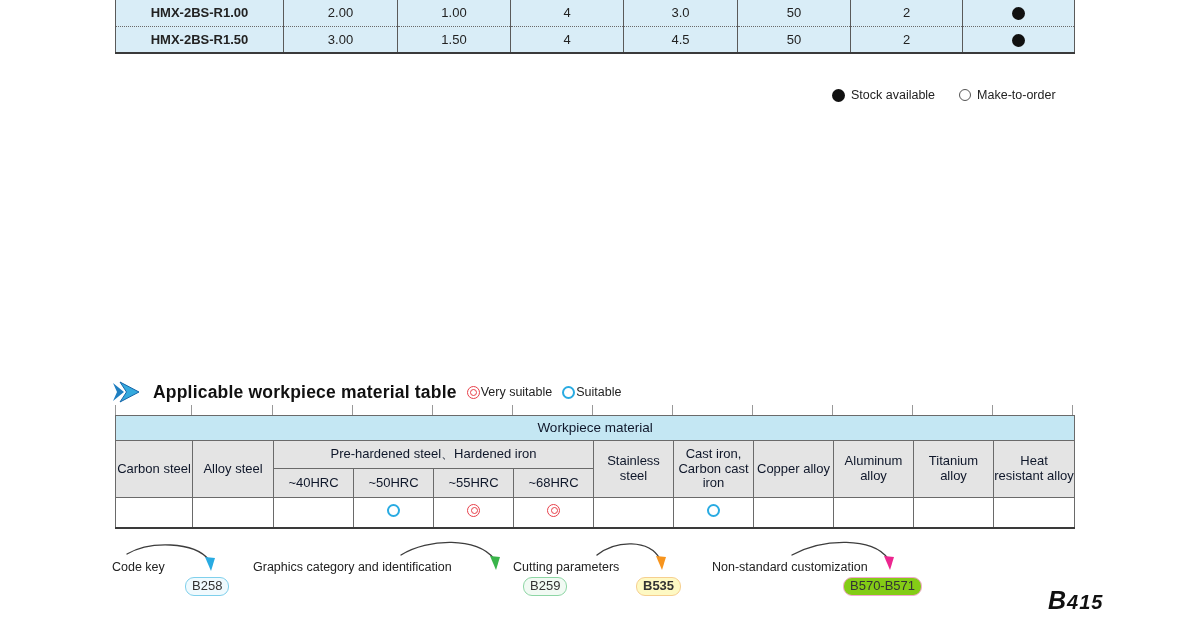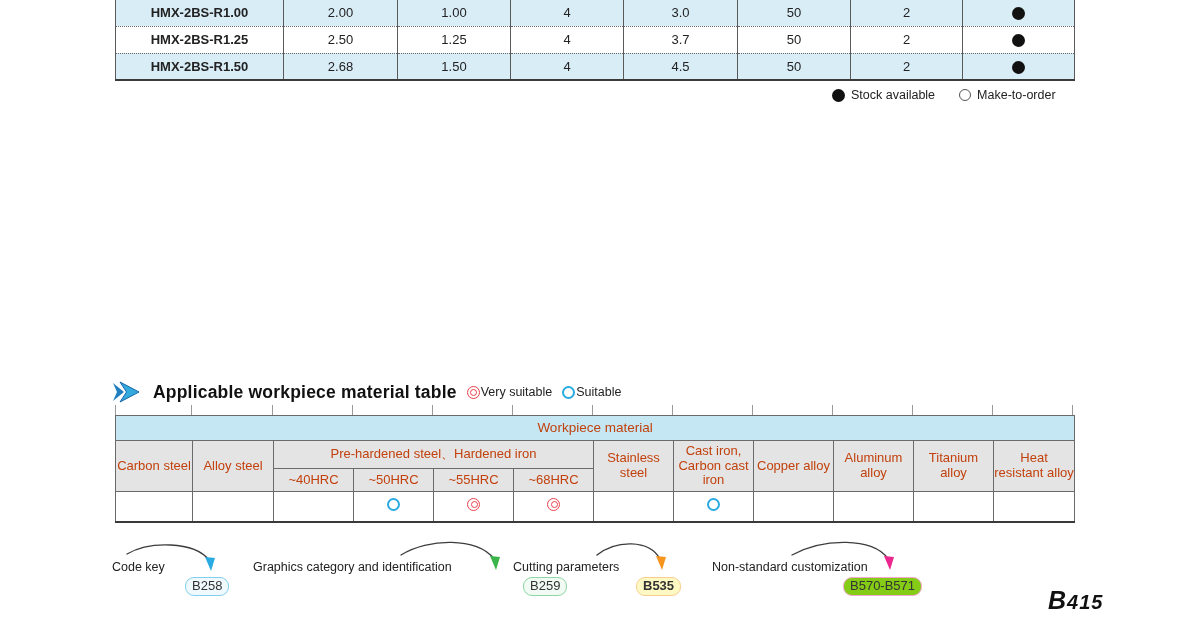--- a/index.html
+++ b/index.html
@@ -33,25 +33,25 @@
   .sym-suit { width:13px; height:13px; border:2px solid #29abe2; border-radius:50%; }
   .suit-legend .sym { margin-right:1px; }
 
   
   #stub-row { position:absolute; left:115px; top:405px; height:10px; display:flex; }
   #stub-row div { border-right:1px solid #999; height:10px; }
   #stub-row div:first-child { border-left:1px solid #999; }
 
   #wp-table { position:absolute; left:115px; top:415px; border-collapse:collapse; table-layout:fixed; width:959px;
     border:1px solid #5a5a5a; border-bottom:2px solid #3a3a3a; }
-  #wp-table th, #wp-table td { border:1px solid #6a6a6a; font-weight:normal; text-align:center; vertical-align:middle; font-size:13px; line-height:1.12; color:#c2410c; }
+  #wp-table th, #wp-table td { border:1px solid #6a6a6a; font-weight:normal; text-align:center; vertical-align:middle; font-size:13px; line-height:1.12; color:#0f172a; }
   #wp-table .t-title { background:#c4e7f3; height:25px; font-size:13.5px; }
   #wp-table .t-head { background:#e4e4e4; }
   #wp-table tr.group-row th { height:28px; }
-  #wp-table tr.hrc-row th { height:23px; }
+  #wp-table tr.hrc-row th { height:29px; }
   #wp-table tr.rating-row td { height:30px; background:#fff; }
   [data-rating="suitable"] { width:13px; height:13px; border:2px solid #29abe2; border-radius:50%; }
   [data-rating="very-suitable"] { width:13px; height:13px; border:1.5px solid #e8404a; border-radius:50%; }
   [data-rating="very-suitable"]::after { content:""; position:absolute; top:2.5px; left:2.5px; width:5px; height:5px; border:1.5px solid #e8404a; border-radius:50%; }
 
   
   .ref-label { position:absolute; top:560px; font-size:12.5px; color:#222; white-space:nowrap; }
   .badge { position:absolute; top:577px; height:19px; line-height:16px; padding:0 6px; border-radius:9px; font-size:13px; color:#333; white-space:nowrap; }
   .badge-b258 { border:1.4px solid #7fd0ec; background:#f0fafe; }
   .badge-b259 { border:1.4px solid #8ed6a5; background:#f1faf3; }
@@ -84,33 +84,23 @@
         <tr class="alt">
       <td>HMX-2BS-R1.00</td>
       <td>2.00</td>
       <td>1.00</td>
       <td>4</td>
       <td>3.0</td>
       <td>50</td>
       <td>2</td>
       <td><span class="dot-filled"></span></td>
     </tr>
-    <tr>
-      <td>HMX-2BS-R1.25</td>
-      <td>2.50</td>
-      <td>1.25</td>
-      <td>4</td>
-      <td>3.7</td>
-      <td>50</td>
-      <td>2</td>
-      <td><span class="dot-filled"></span></td>
-    </tr>
     <tr class="alt">
       <td>HMX-2BS-R1.50</td>
-      <td>2.68</td>
+      <td>3.00</td>
       <td>1.50</td>
       <td>4</td>
       <td>4.5</td>
       <td>50</td>
       <td>2</td>
       <td><span class="dot-filled"></span></td>
     </tr>
   </tbody>
     </table>
 

